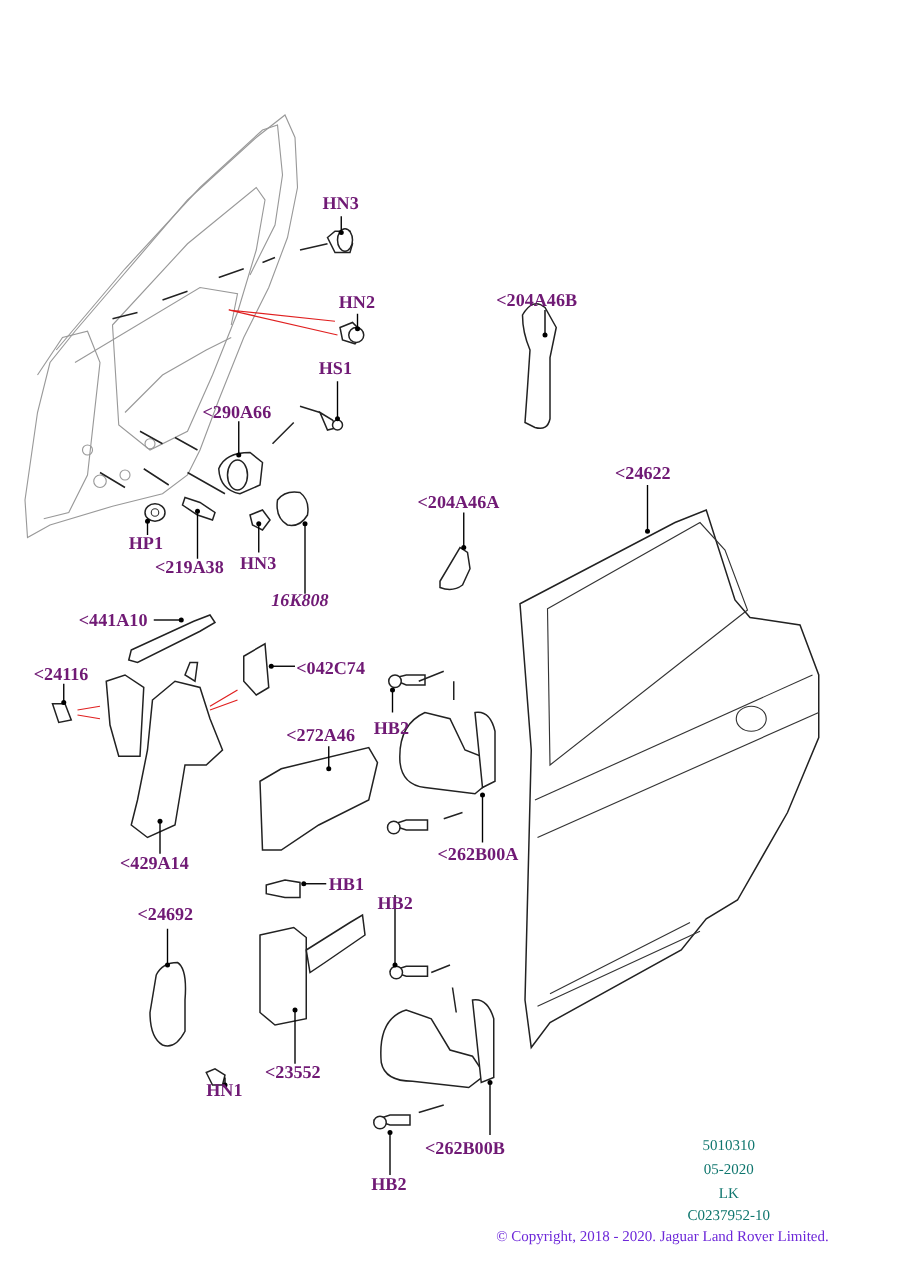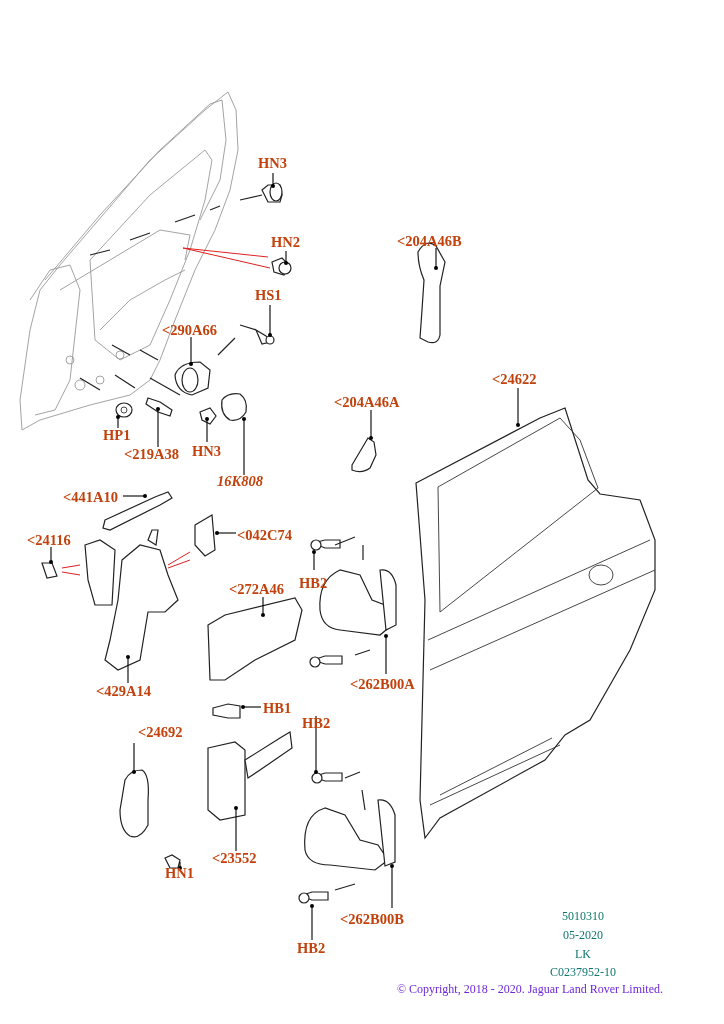--- a/index.html
+++ b/index.html
@@ -1,18 +1,18 @@
 <!DOCTYPE html>
 <html><head>
 <meta charset="utf-8">
 <style>
   html, body { margin:0; padding:0; background:#ffffff; }
   body { width:724px; height:1024px; position:relative; overflow:hidden; font-family:"Liberation Serif", serif; }
   #diagram { position:absolute; left:0; top:0; width:724px; height:1024px; }
-  .callout { position:absolute; color:#c2410c; font-weight:bold; font-size:14.5px; white-space:nowrap; line-height:1; cursor:pointer; }
+  .callout { position:absolute; color:#701a75; font-weight:bold; font-size:14.5px; white-space:nowrap; line-height:1; cursor:pointer; }
   .meta { position:absolute; left:528px; width:110px; text-align:center; color:#0f766e; font-size:12px; line-height:1; }
   .copyright { position:absolute; left:0; width:663px; top:982px; text-align:right; color:#6d28d9; font-size:12px; }
   svg .part { fill:#fff; stroke:#222; stroke-width:1.2; }
   svg .thin { fill:none; stroke:#333; stroke-width:0.9; }
   svg .faint { fill:none; stroke:#999; stroke-width:0.9; }
   svg .leader { stroke:#000; stroke-width:1.1; fill:none; }
   svg .dash { stroke:#222; stroke-width:1.2; fill:none; }
   svg .red { stroke:#e02020; stroke-width:1; fill:none; }
   svg .dot { fill:#000; }
 </style>
@@ -172,21 +172,21 @@
 <div class="callout" style="left:492px;top:372px;">&lt;24622</div>
 <div class="callout" style="left:63px;top:490px;">&lt;441A10</div>
 <div class="callout" style="left:27px;top:533px;">&lt;24116</div>
 <div class="callout" style="left:237px;top:528px;">&lt;042C74</div>
 <div class="callout" style="left:229px;top:582px;">&lt;272A46</div>
 <div class="callout" style="left:299px;top:576px;">HB2</div>
 <div class="callout" style="left:350px;top:677px;">&lt;262B00A</div>
 <div class="callout" style="left:96px;top:684px;">&lt;429A14</div>
 <div class="callout" style="left:263px;top:701px;">HB1</div>
 <div class="callout" style="left:302px;top:716px;">HB2</div>
-<div class="callout" style="left:110px;top:725px;margin-left:28px;">&lt;24692</div>
+<div class="callout" style="left:110px;top:725px;">&lt;24692</div>
 <div class="callout" style="left:212px;top:851px;">&lt;23552</div>
 <div class="callout" style="left:165px;top:866px;">HN1</div>
 <div class="callout" style="left:340px;top:912px;">&lt;262B00B</div>
 <div class="callout" style="left:297px;top:941px;">HB2</div>
 
 <div class="meta" style="top:910px;">5010310</div>
 <div class="meta" style="top:929px;">05-2020</div>
 <div class="meta" style="top:948px;">LK</div>
 <div class="meta" style="top:966px;">C0237952-10</div>
 

